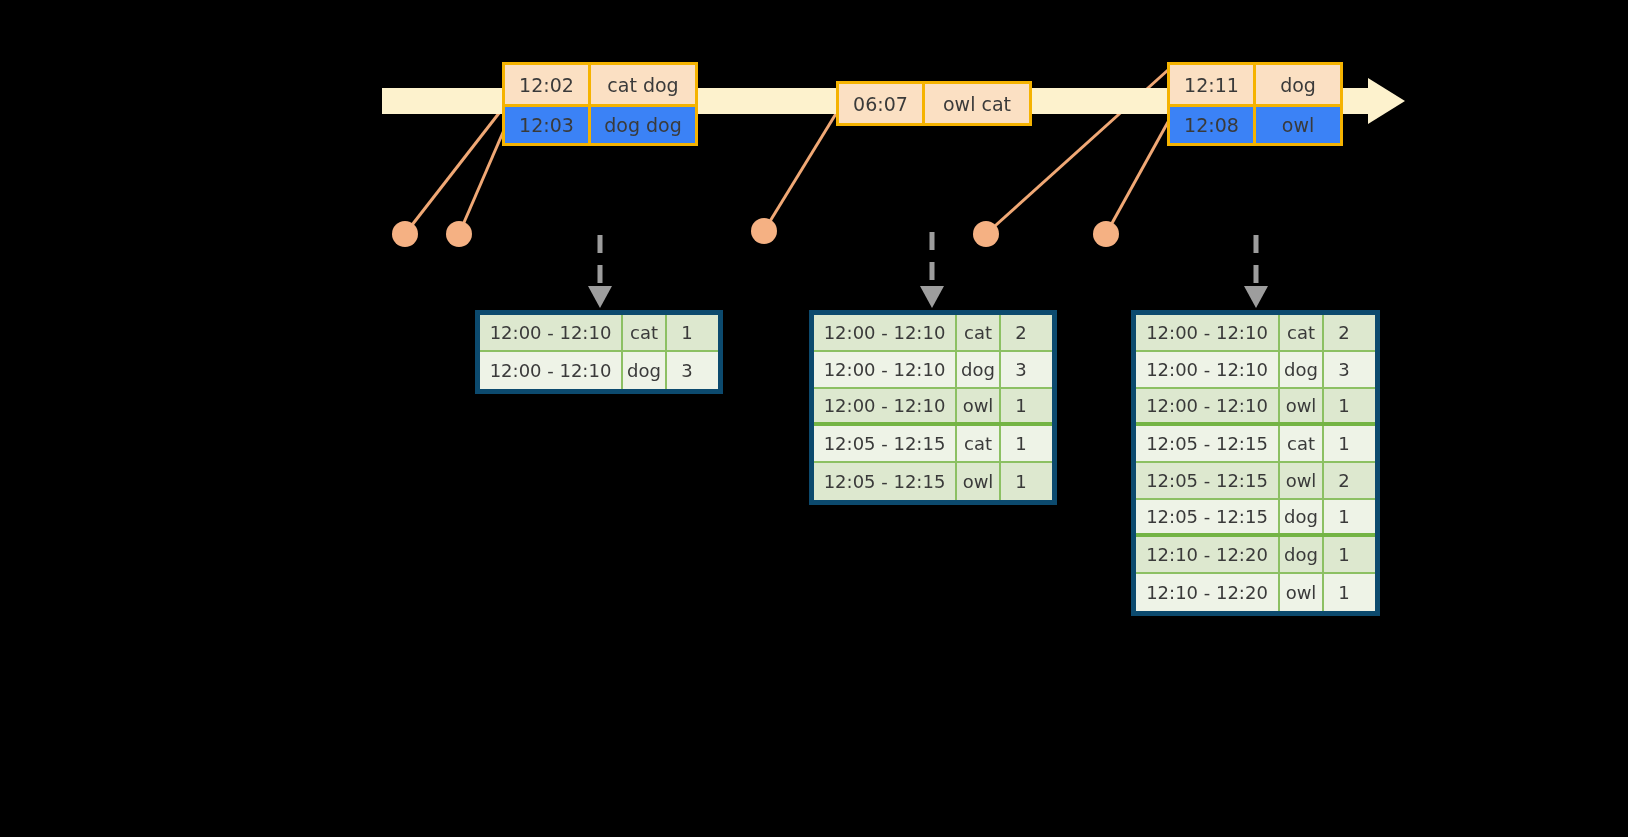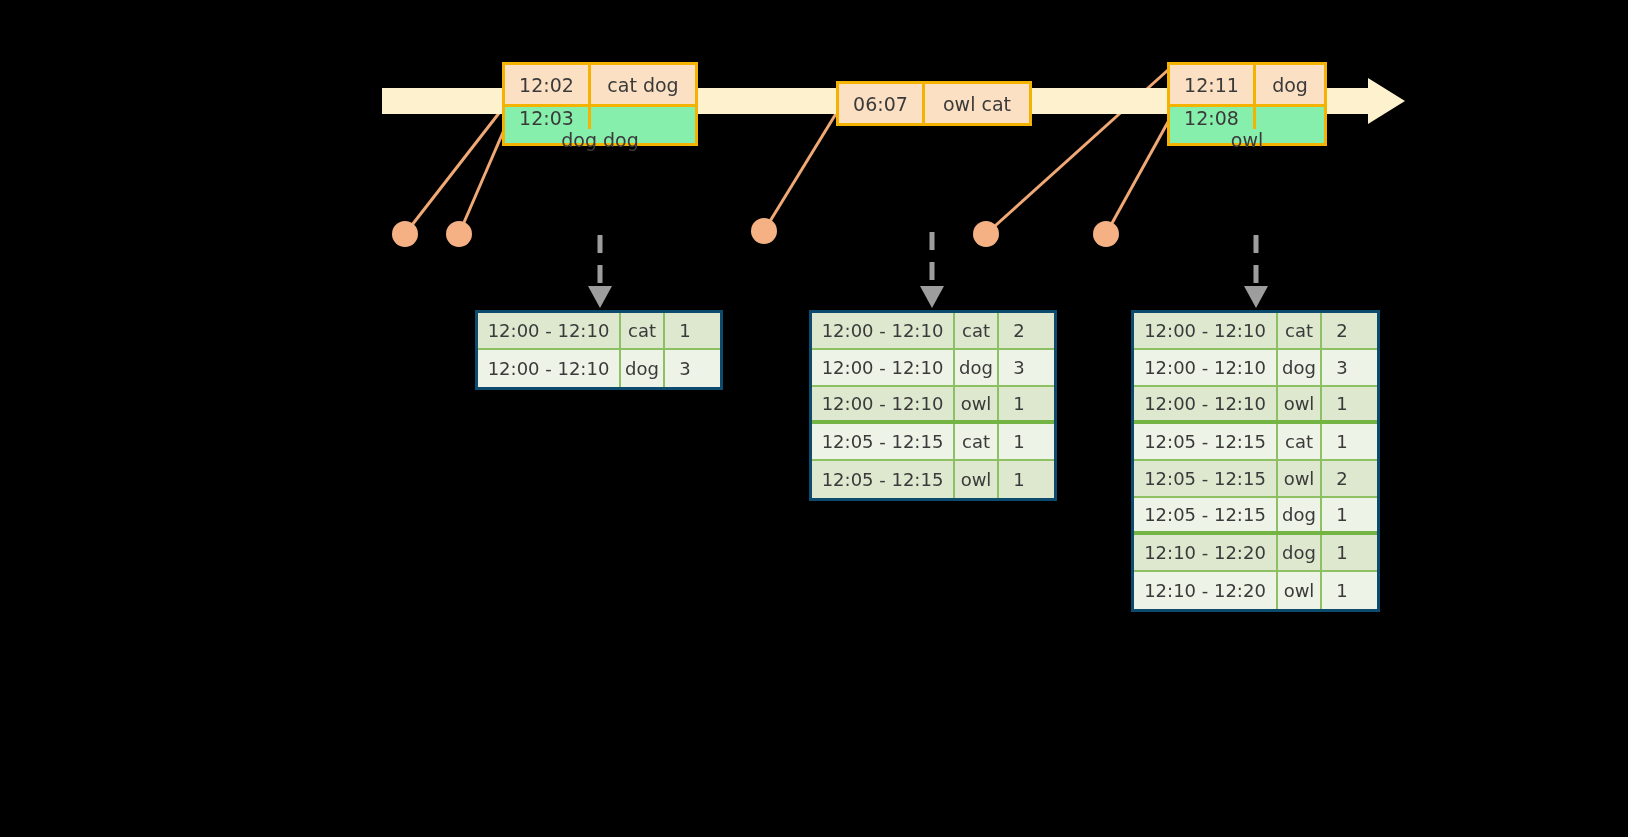--- a/index.html
+++ b/index.html
@@ -45,21 +45,21 @@
     box-sizing: border-box;
     background: #fdeedc;
   }
   .evt-row {
     display: flex;
     height: 39px;
     box-sizing: border-box;
   }
   .evt-row + .evt-row { border-top: 3px solid #f5b301; }
   .evt-row.dark  { background: #fbe0c3; }
-  .evt-row.light { background: #86efac; flex-direction: column; }
+  .evt-row.light { background: #3b82f6; }
   .evt-time {
     width: 86px;
     box-sizing: border-box;
     border-right: 3px solid #f5b301;
     display: flex;
     align-items: center;
     justify-content: center;
     font-size: 19px;
     color: #3a3a3a;
   }
@@ -68,26 +68,26 @@
     display: flex;
     align-items: center;
     justify-content: center;
     font-size: 19px;
     color: #3a3a3a;
     padding: 0 10px;
   }
 
   #evt-box-1 { left: 502px; top: 62px; width: 196px; }
   #evt-box-2 { left: 836px; top: 81px; width: 196px; }
-  #evt-box-3 { left: 1167px; top: 62px; width: 160px; }
+  #evt-box-3 { left: 1167px; top: 62px; width: 176px; }
 
   
   .res-table {
     position: absolute;
-    border: 3px solid #0c4a6e;
+    border: 5px solid #0c4a6e;
     box-sizing: border-box;
     background: #eef3e7;
   }
   .res-row {
     display: flex;
     height: 37px;
     box-sizing: border-box;
     border-bottom: 2px solid #8cc063;
   }
   .res-row:last-child { border-bottom: none; }

